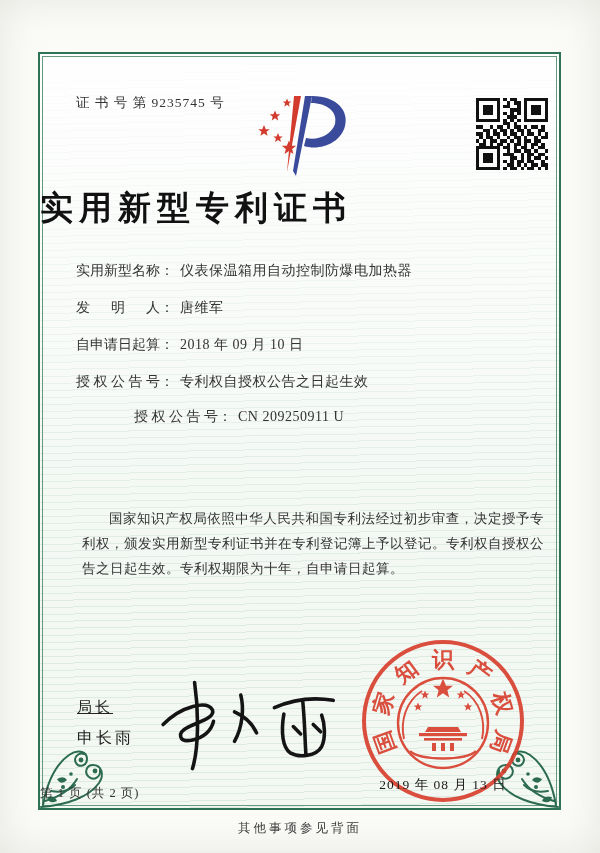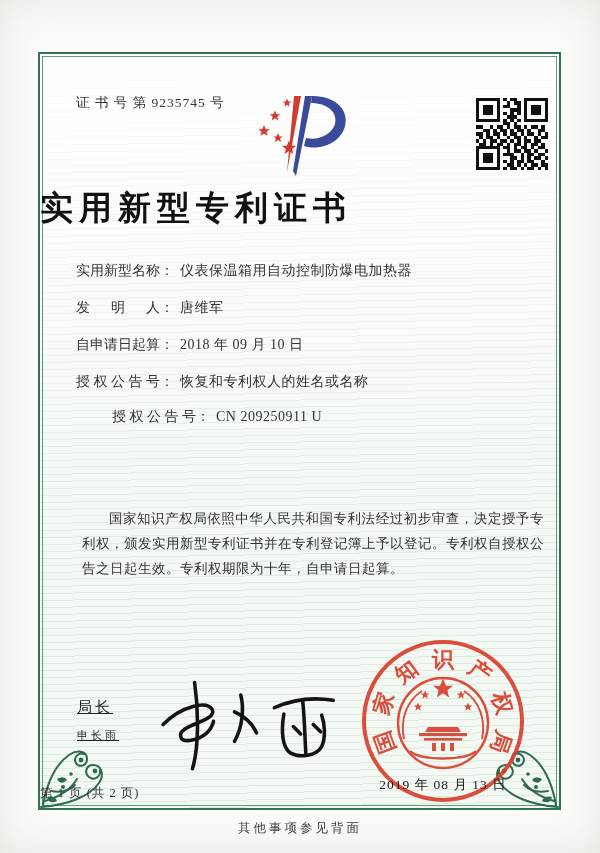--- a/index.html
+++ b/index.html
@@ -28,28 +28,28 @@
     position:absolute;left:0;top:132px;width:100%;text-align:left;
     font-size:33px;font-weight:700;letter-spacing:6px;color:#111;
   }
   
   .fields{position:absolute;left:36px;top:198px;width:452px;}
   .frow{height:37px;line-height:37px;font-size:14px;white-space:nowrap;color:#333;}
   .frow.grant{display:flex;height:34px;line-height:34px;}
   .flabel{display:inline-block;width:84px;text-align:justify;text-align-last:justify;vertical-align:top;}
   .fcolon{display:inline-block;margin-right:6px;}
   .fvalue{letter-spacing:.5px;}
-  .grant-right{margin-left:36px;}
+  .grant-right{margin-left:58px;}
   
   .paras{position:absolute;left:30px;top:452px;width:462px;font-size:13.5px;line-height:25px;
          text-align:justify;color:#333;margin-left:12px;}
   .paras p{margin:0;text-indent:2em;letter-spacing:.5px;}
   
   .sig-title{position:absolute;left:37px;top:644px;font-size:15px;letter-spacing:3px;color:#222;text-decoration:underline;}
-  .sig-name{position:absolute;left:37px;top:674px;font-size:11px;letter-spacing:3px;color:#222;text-decoration:underline;}
+  .sig-name{position:absolute;left:37px;top:674px;font-size:16px;letter-spacing:3px;color:#222;}
   .sig-script{position:absolute;left:100px;top:618px;width:210px;height:105px;}
   .seal{position:absolute;left:308px;top:585px;width:190px;height:170px;opacity:.92;}
   .seal-date{position:absolute;left:318px;top:722px;width:170px;text-align:center;
              font-size:13.5px;color:#1c1c1c;letter-spacing:1px;}
   .page-num{position:absolute;left:0;bottom:6px;width:100%;text-align:left;font-size:12.5px;color:#333;letter-spacing:1px;}
   .corner{position:absolute;width:84px;height:84px;}
   .corner.bl{left:-3px;bottom:-3px;}
   .corner.br{right:-3px;bottom:-3px;transform:scaleX(-1);}
   
   .back-note{position:absolute;left:0;top:820px;width:100%;text-align:center;
@@ -369,21 +369,21 @@
     <div class="frow">
       <span class="flabel">实用新型名称</span><span class="fcolon">：</span><span class="fvalue">仪表保温箱用自动控制防爆电加热器</span>
     </div>
     <div class="frow">
       <span class="flabel">发明人</span><span class="fcolon">：</span><span class="fvalue">唐维军</span>
     </div>
     <div class="frow">
       <span class="flabel">自申请日起算</span><span class="fcolon">：</span><span class="fvalue">2018 年 09 月 10 日</span>
     </div>
     <div class="frow">
-      <span class="flabel">授权公告号</span><span class="fcolon">：</span><span class="fvalue">恢复和专利权人的姓名或名称</span>
+      <span class="flabel">授权公告号</span><span class="fcolon">：</span><span class="fvalue">专利权自授权公告之日起生效</span>
     </div>
     <div class="frow grant">
       <span class="grant-right">
         <span class="flabel">授权公告号</span><span class="fcolon">：</span><span class="fvalue">CN 209250911 U</span>
       </span>
     </div>
   </div>
 
   <div class="paras">
     <p>国家知识产权局依照中华人民共和国专利法经过初步审查，决定授予专利权，颁发实用新型专利证书并在专利登记簿上予以登记。专利权自授权公告之日起生效。专利权期限为十年，自申请日起算。</p>

